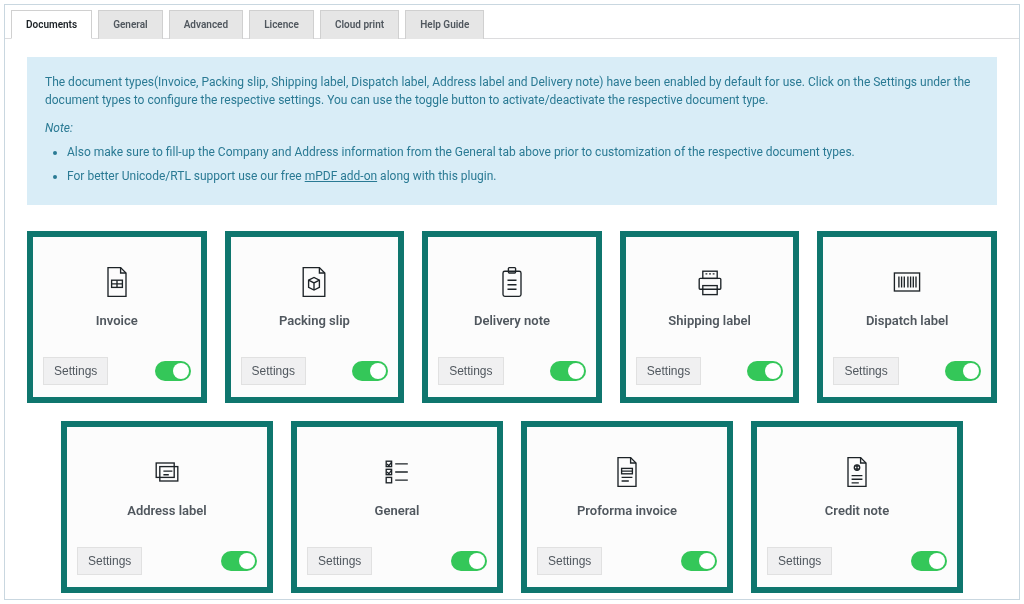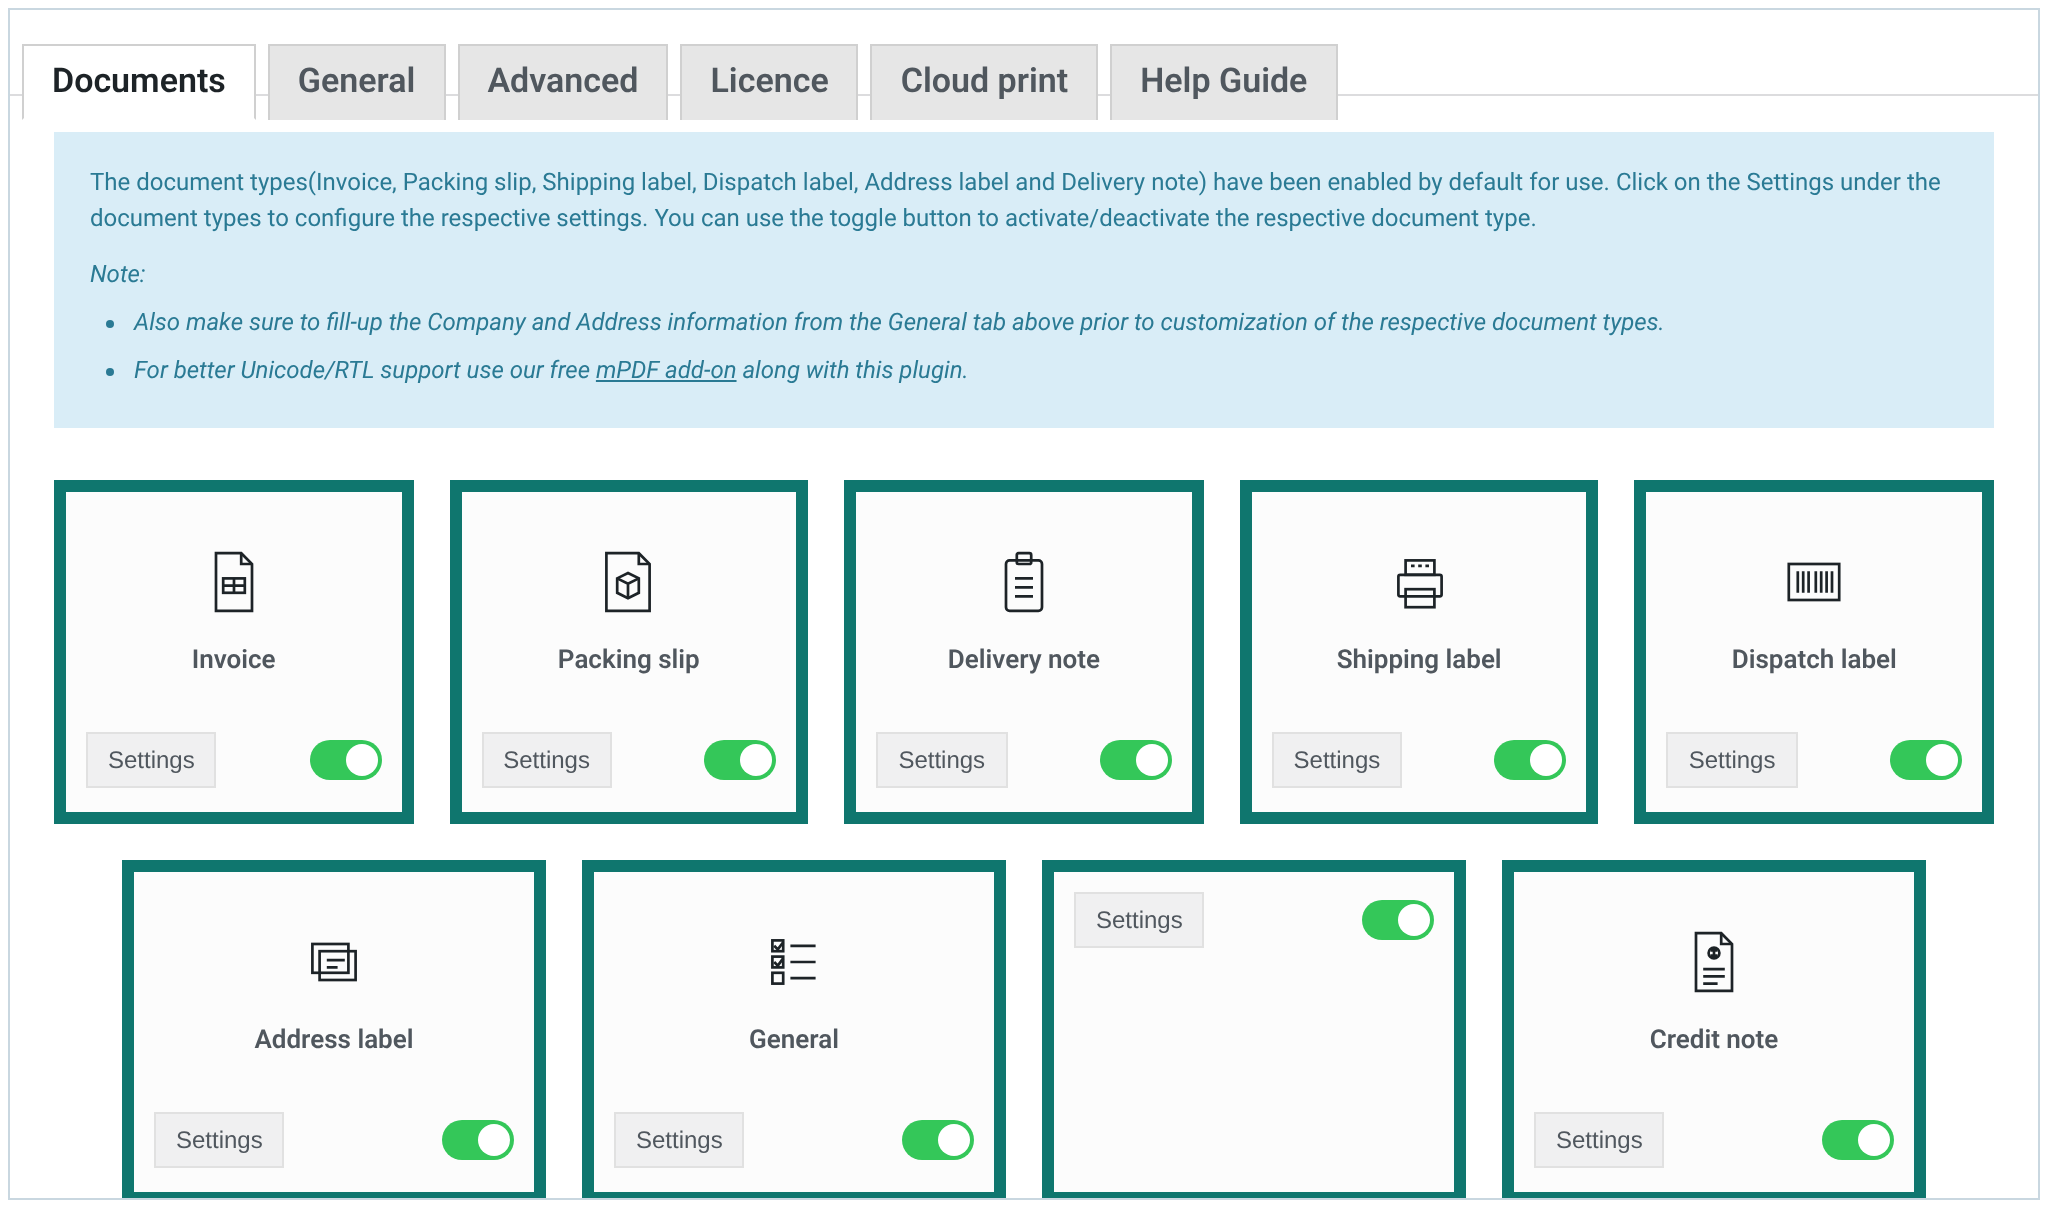--- a/index.html
+++ b/index.html
@@ -22,47 +22,47 @@
     display: flex;
     gap: 6px;
     padding: 4px 6px 0 6px;
     border-bottom: 1px solid #dcdcde;
     background: #fff;
   }
   .tab {
     padding: 8px 14px;
     background: #e6e6e6;
     color: #50575e;
-    font-size: 17px;
+    font-size: 10px;
     border: 1px solid #d0d0d0;
     border-bottom: none;
     cursor: pointer;
     font-weight: 600;
     position: relative;
-    top: 13px;
+    top: 1px;
   }
   .tab.active {
     background: #fff;
     color: #1d2327;
     border-bottom: 1px solid #fff;
   }
   .content {
     padding: 18px 22px;
   }
   .notice {
     background: #d9edf7;
     color: #2a7a94;
     padding: 16px 18px 14px 18px;
     font-size: 12px;
     line-height: 1.5;
   }
   .notice p { margin-bottom: 6px; }
   .notice .note-label { font-style: italic; margin-top: 10px; }
   .notice ul { margin: 4px 0 0 22px; }
-  .notice li { font-style: italic; margin-bottom: 6px; }
+  .notice li { margin-bottom: 6px; }
   .notice a { color: #2a7a94; text-decoration: underline; }
 
   .cards-row {
     display: flex;
     gap: 18px;
     margin-top: 26px;
   }
   .cards-row.second {
     margin-top: 18px;
     justify-content: center;
@@ -273,20 +273,29 @@
             <div class="card-title">General</div>
           </div>
           <div class="card-footer">
             <button class="settings-btn">Settings</button>
             <div class="toggle on">
               <div class="knob"></div>
             </div>
           </div>
         </div>
         <div class="card">
+          <div class="card-body">
+            <span><svg viewBox="0 0 40 40">
+                <path d="M10 4h14l6 6v26H10z"></path>
+                <path d="M24 4v6h6"></path>
+                <rect x="14" y="16" width="12" height="6"></rect>
+                <path d="M14 19h12M14 26h12M14 30h8"></path>
+              </svg></span>
+            <div class="card-title">Proforma invoice</div>
+          </div>
           <div class="card-footer">
             <button class="settings-btn">Settings</button>
             <div class="toggle on">
               <div class="knob"></div>
             </div>
           </div>
         </div>
         <div class="card">
           <div class="card-body">
             <span><svg viewBox="0 0 40 40">

